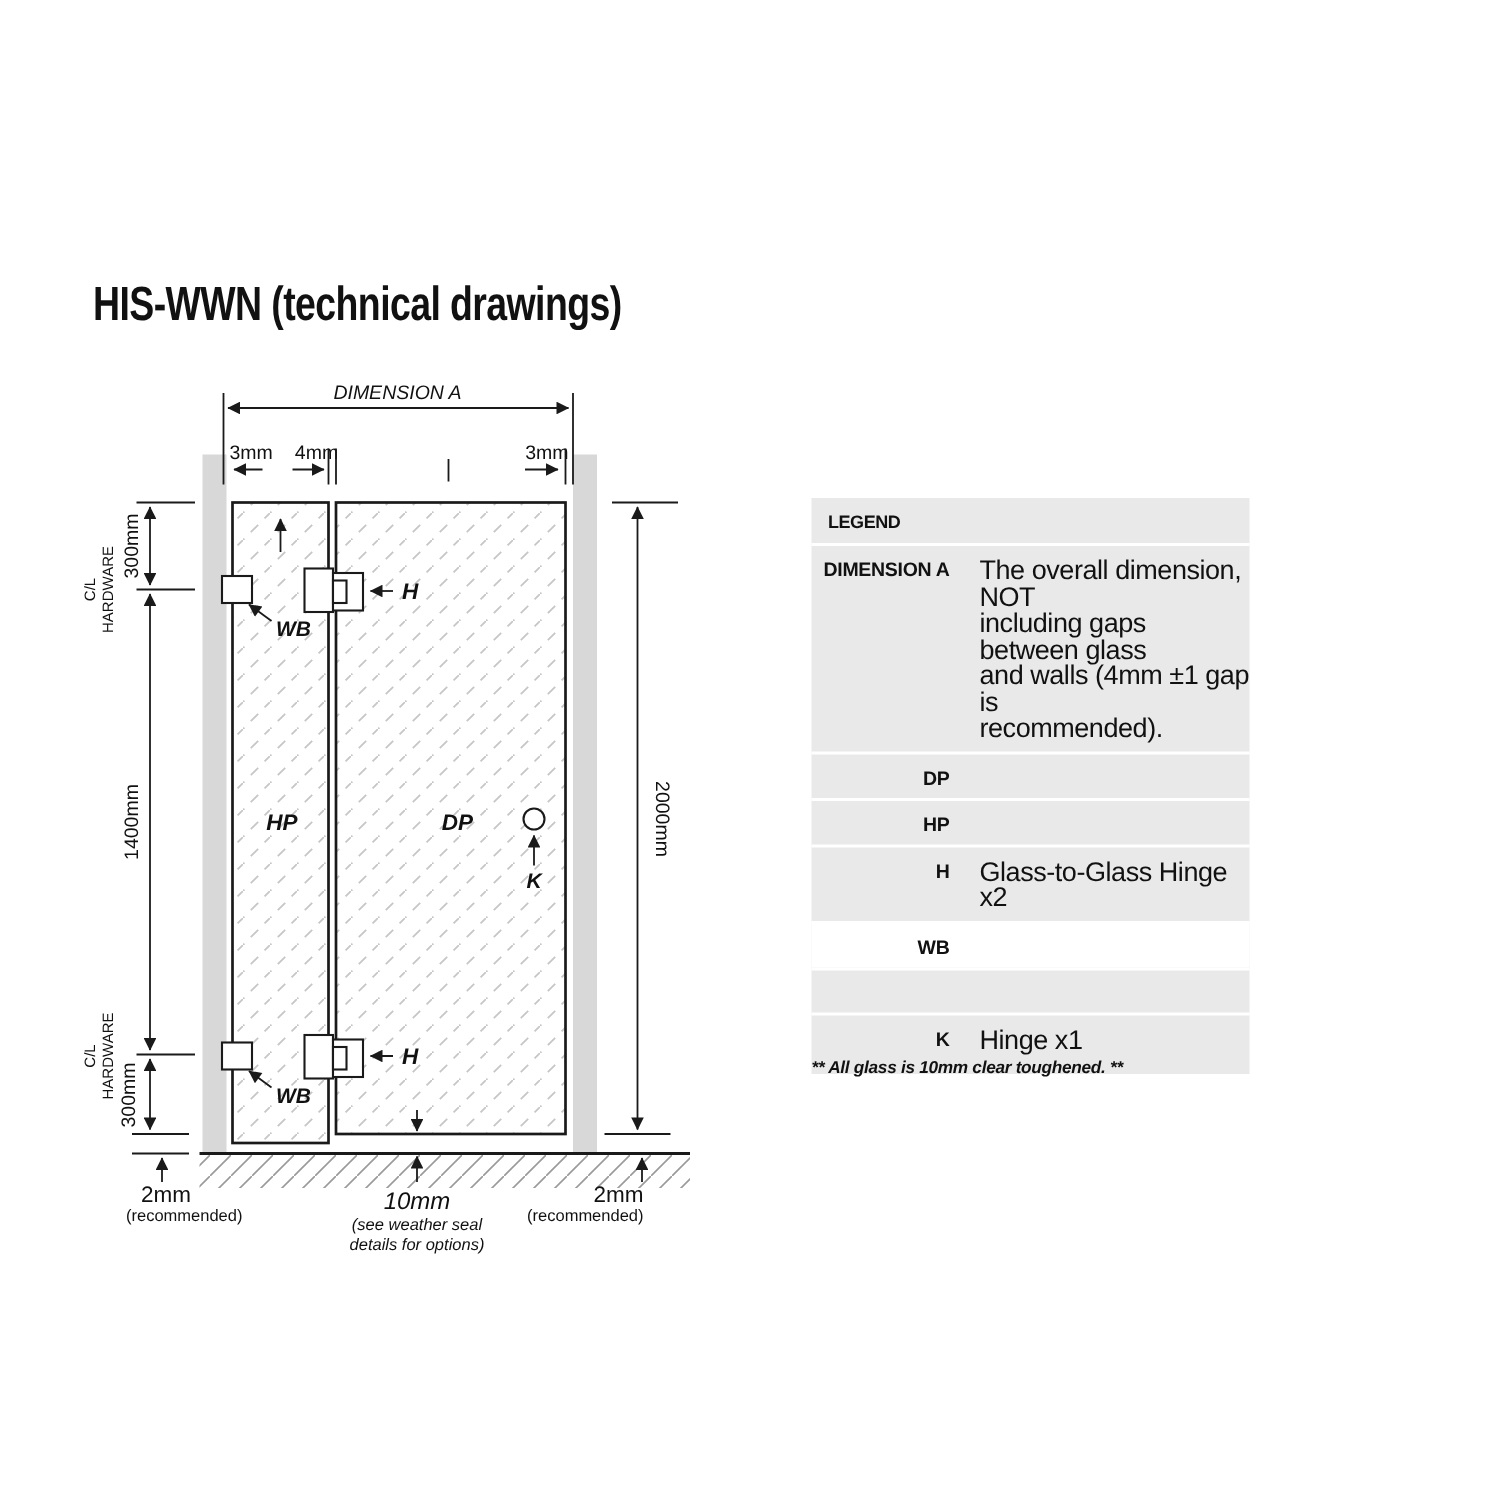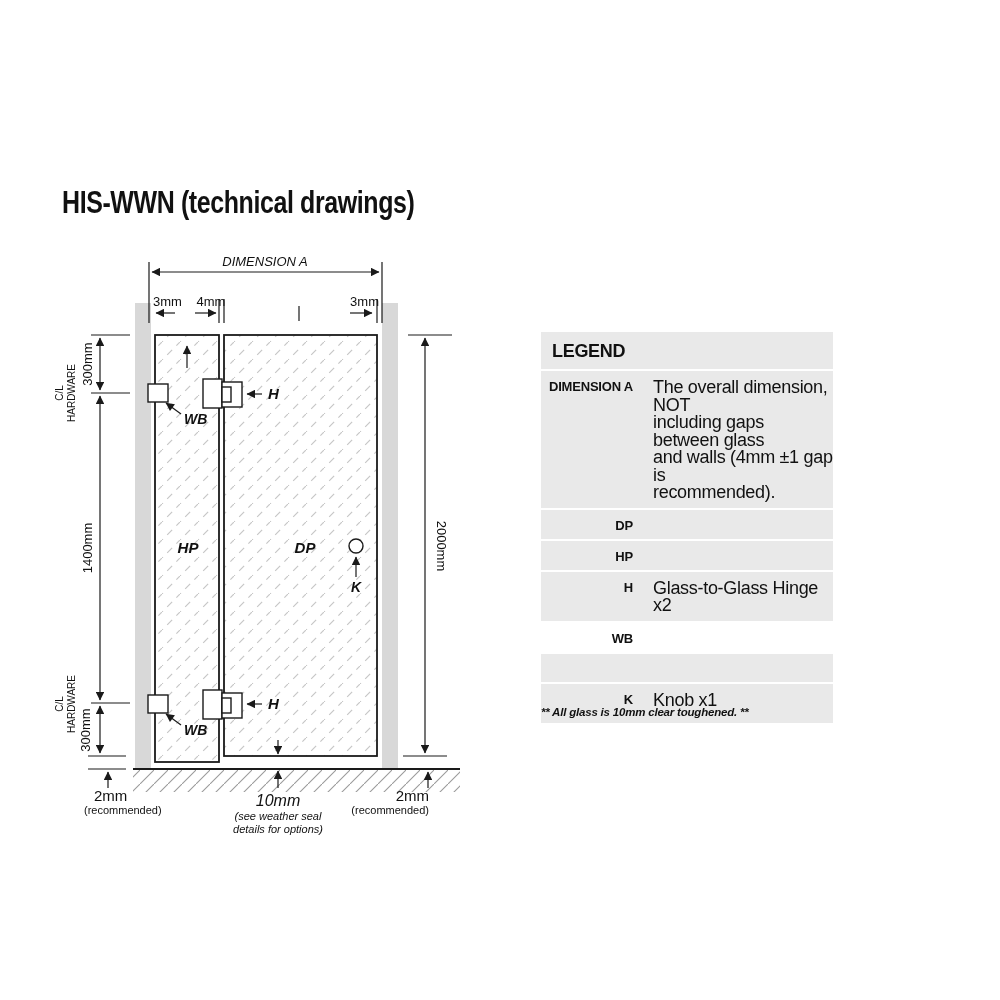--- a/index.html
+++ b/index.html
@@ -2,21 +2,21 @@
 <html><head>
 <meta charset="utf-8">
 <style>
   html,body{margin:0;padding:0;background:#fff;}
   .page{position:relative;width:1000px;height:1000px;background:#ffffff;overflow:hidden;
         font-family:"Liberation Sans", sans-serif;color:#111;}
   .title{position:absolute;left:62px;top:184px;font-size:32px;font-weight:bold;
          letter-spacing:-0.5px;white-space:nowrap;transform:scaleX(0.78);transform-origin:left top;}
   
   .legend{position:absolute;left:541px;top:332px;width:292px;background:#e9e9e9;}
-  .legend-header{padding:9px 0 7px 11px;font-size:18px;font-weight:bold;letter-spacing:-0.3px;}
+  .legend-header{padding:9px 0 7px 11px;font-size:12px;font-weight:bold;letter-spacing:-0.3px;}
   .lrow{display:grid;grid-template-columns:92px 1fr;column-gap:20px;
         border-top:2px solid #ffffff;padding:8px 0 6px 0;}
   .lrow .term{text-align:right;font-weight:bold;font-size:13px;letter-spacing:-0.2px;}
   .lrow .desc{font-size:18px;line-height:17.5px;letter-spacing:-0.3px;white-space:pre-line;}
   .lrow.wb{background:#ffffff;}
   .lrow.wb .desc{white-space:nowrap;overflow:visible;}
   .lrow.spacer{height:14px;}
   .lrow.k{padding-bottom:14px;}
   .footnote{position:absolute;left:541px;top:706px;width:292px;text-align:left;
             font-size:11.5px;font-style:italic;font-weight:bold;letter-spacing:-0.2px;}
@@ -159,18 +159,18 @@
     <div class="lrow">
       <div class="term">H</div>
       <div class="desc">Glass-to-Glass Hinge x2</div>
     </div>
     <div class="lrow wb">
       <div class="term">WB</div>
     </div>
     <div class="lrow spacer"></div>
     <div class="lrow k">
       <div class="term">K</div>
-      <div class="desc">Knob x1</div>
+      <div class="desc">Hinge x1</div>
     </div>
   </div>
   <div class="footnote">** All glass is 10mm clear toughened. **</div>
 
 </div>
 
 </body></html>

